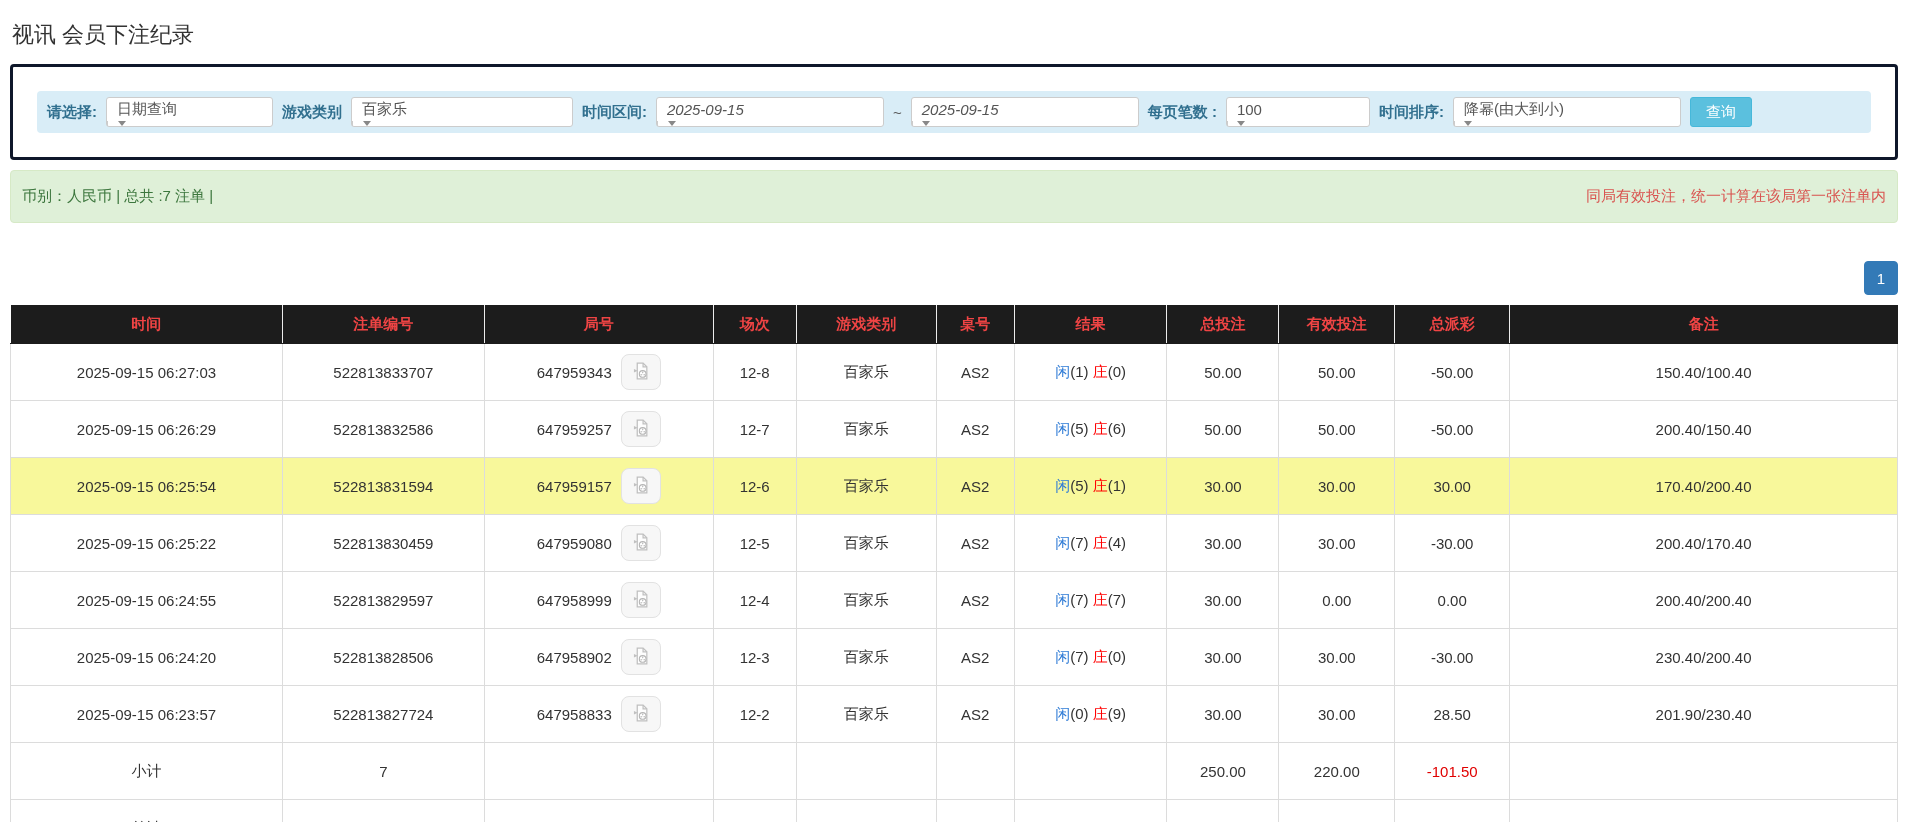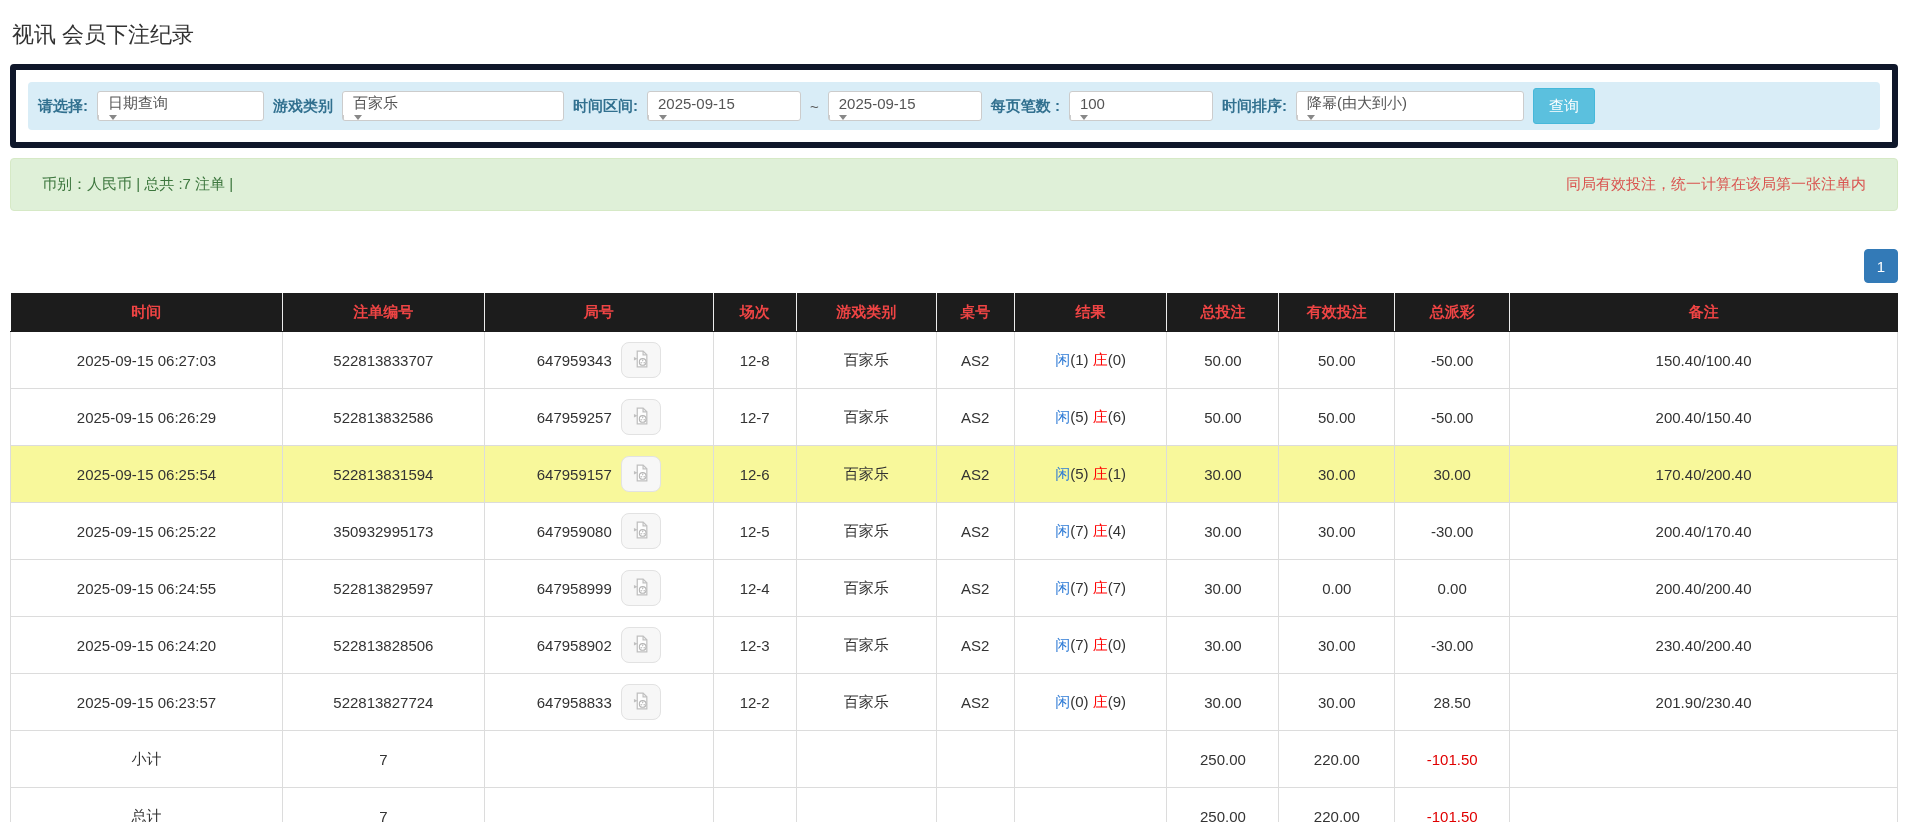--- a/index.html
+++ b/index.html
@@ -1,32 +1,32 @@
 <!DOCTYPE html>
 <html><head>
 <meta charset="utf-8">
 <style>
   html,body{margin:0;padding:0;background:#fff;}
   body{font-family:"Liberation Sans","DejaVu Sans",sans-serif;color:#333;}
   .page{width:1908px;height:822px;box-sizing:border-box;padding:6px 10px;overflow:hidden;background:#fff;}
 
   .page-title{font-size:22px;font-weight:400;color:#333;margin:14px 0 14px 2px;}
 
-  .filter-panel{border:6px solid #0f172a;border-radius:4px;padding:12px;background:#fff;}
+  .filter-panel{border:3px solid #0f172a;border-radius:4px;padding:24px;background:#fff;}
   .filter-bar{background:#d9edf7;border-radius:4px;display:flex;align-items:center;padding:6px 10px;gap:9px;}
   .flabel{color:#31708f;font-weight:700;font-size:15px;white-space:nowrap;}
   .tilde{color:#555;font-size:15px;}
   .select{display:inline-flex;align-items:stretch;background:#fff;border:1px solid #ccc;border-radius:3px;height:30px;box-sizing:border-box;cursor:pointer;flex-direction:column;}
   .select .txt{padding:0 10px;font-size:15px;color:#555;display:flex;align-items:center;white-space:nowrap;flex:1;}
   .select .caret{width:27px;border-left:1px solid #ccc;display:flex;align-items:center;justify-content:center;}
   .caret-glyph{width:0;height:0;border-left:4px solid transparent;border-right:4px solid transparent;border-top:5px solid #888;}
-  .w-select{width:167px;} .w-game{width:222px;} .w-date{width:154px;} .w-size{width:144px;} .w-sort{width:228px;}
-  .btn-search{background:#5bc0de;color:#fff;border:1px solid #46b8da;border-radius:3px;height:36px;padding:0 15px;font-size:15px;cursor:pointer;}
-
-  .info-bar{margin-top:10px;background:#dff0d8;border:1px solid #d6e9c6;border-radius:4px;height:53px;display:flex;align-items:center;justify-content:space-between;padding:0 31px;font-size:15px;box-sizing:border-box;}
+  .w-select{width:167px;} .w-game{width:222px;} .w-date{width:228px;font-style:italic;} .w-size{width:144px;} .w-sort{width:228px;}
+  .btn-search{background:#5bc0de;color:#fff;border:1px solid #46b8da;border-radius:3px;height:30px;padding:0 15px;font-size:15px;cursor:pointer;}
+
+  .info-bar{margin-top:10px;background:#dff0d8;border:1px solid #d6e9c6;border-radius:4px;height:53px;display:flex;align-items:center;justify-content:space-between;padding:0 11px;font-size:15px;box-sizing:border-box;}
   .info-left{color:#3c763d;}
   .info-right{color:#d9534f;}
 
   .pag-row{display:flex;justify-content:flex-end;margin:38px 0 10px;}
   .pag-btn{min-width:34px;height:34px;background:#337ab7;border:1px solid #337ab7;border-radius:4px;color:#fff;font-size:15px;display:flex;align-items:center;justify-content:center;cursor:pointer;box-sizing:border-box;}
 
   table.records{width:100%;border-collapse:collapse;table-layout:fixed;font-size:15px;}
   table.records thead th{background:#1c1c1c;color:#ef4444;font-weight:700;height:36px;border-left:1px solid #ececec;border-bottom:1px solid #1c1c1c;}
   table.records thead th:first-child{border-left:none;}
   table.records tbody td{height:54px;text-align:center;vertical-align:middle;border:1px solid #dcdcdc;background:#fff;color:#333;}
@@ -219,21 +219,21 @@
           <td>百家乐</td>
           <td>AS2</td>
           <td><span class="blue">闲</span><span>(5) </span><span class="red">庄</span><span>(1)</span></td>
           <td class="blue">30.00</td>
           <td>30.00</td>
           <td>30.00</td>
           <td>170.40/200.40</td>
         </tr>
         <tr>
           <td>2025-09-15 06:25:22</td>
-          <td>350932995173</td>
+          <td>522813830459</td>
           <td>
             <div class="round-cell">
               <span>647959080</span>
               <button class="video-btn">
                 <span><svg width="20" height="20" viewBox="0 0 24 24" aria-hidden="true">
                     <path d="M7.5 2.5h7l4.5 4.5v14.5h-11.5z" fill="#fdfdfd" stroke="#c0c0c0" stroke-width="1.5"></path>
                     <path d="M14.5 2.5v4.5h4.5" fill="none" stroke="#c0c0c0" stroke-width="1.5"></path>
                     <path d="M3.5 9.5l4.5 2.2-4.5 2.2z" fill="#c0c0c0"></path>
                     <circle cx="14" cy="15.5" r="4" fill="#fff" stroke="#b5b5b5" stroke-width="1.3"></circle>
                     <circle cx="14" cy="13.6" r="0.9" fill="#b5b5b5"></circle>

